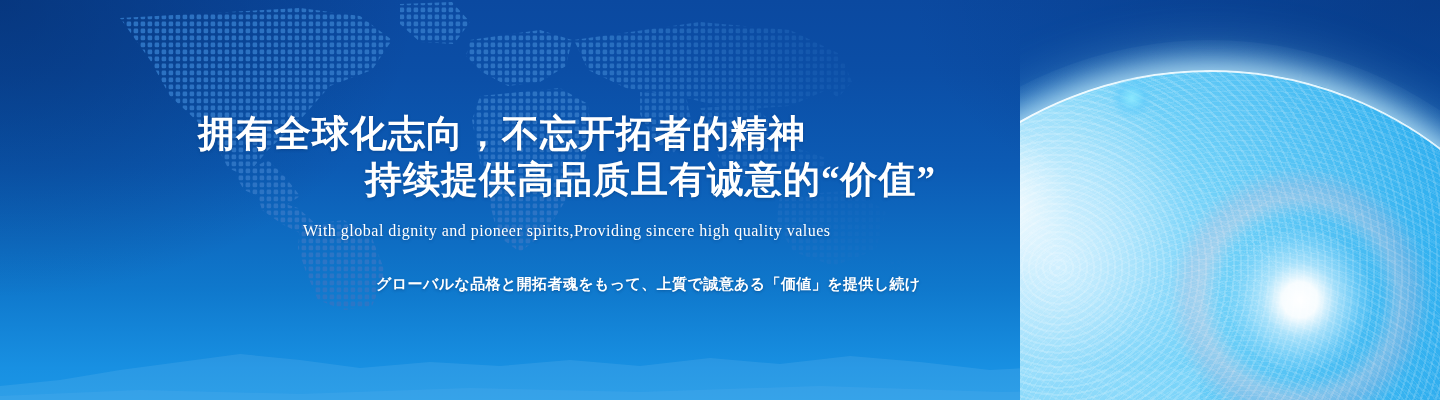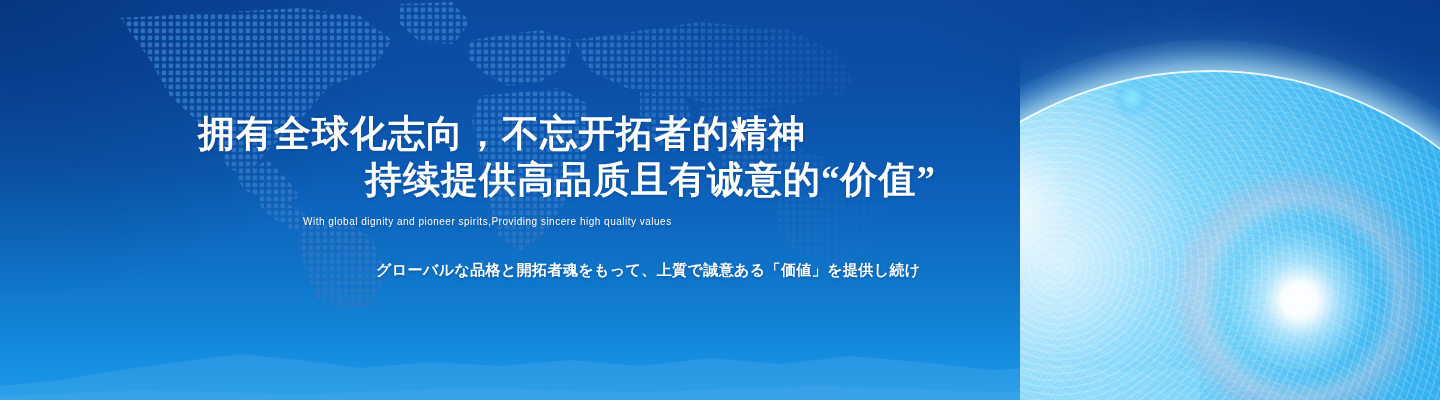--- a/index.html
+++ b/index.html
@@ -150,30 +150,30 @@
     letter-spacing:1px;
     white-space:nowrap;
     text-shadow:0 1px 3px rgba(0,40,90,.35);
   }
   .headline .line2{ display:block; padding-left:167px;font-family:Liberation Serif, serif; }
 
   .subtitle-en{
     position:absolute;
     left:303px; top:206px;
     color:#ffffff;
-    font-family:Liberation Sans, sans-serif;
-    font-size:10px;
+    font-family:Liberation Serif, serif;
+    font-size:16px;
     letter-spacing:.5px;
     white-space:nowrap;
     text-shadow:0 1px 3px rgba(0,40,90,.35);
   }
 
   .subtitle-ja{
     position:absolute;
-    left:376px; top:246px;
+    left:376px; top:260px;
     color:#ffffff;
     font-family:"DejaVu Sans","Liberation Sans",sans-serif;
     font-size:15px;
     font-weight:bold;
     letter-spacing:.4px;
     white-space:nowrap;
     text-shadow:0 1px 3px rgba(0,40,90,.4);
   }
 </style>
 </head>

